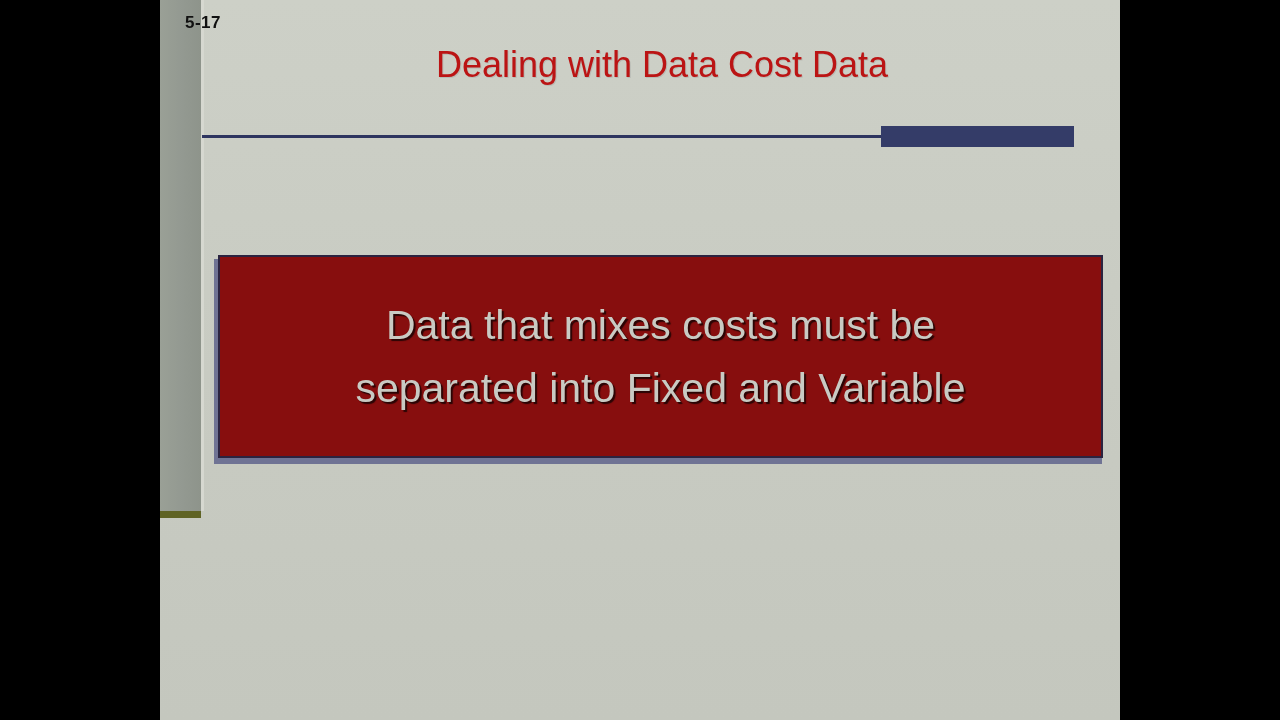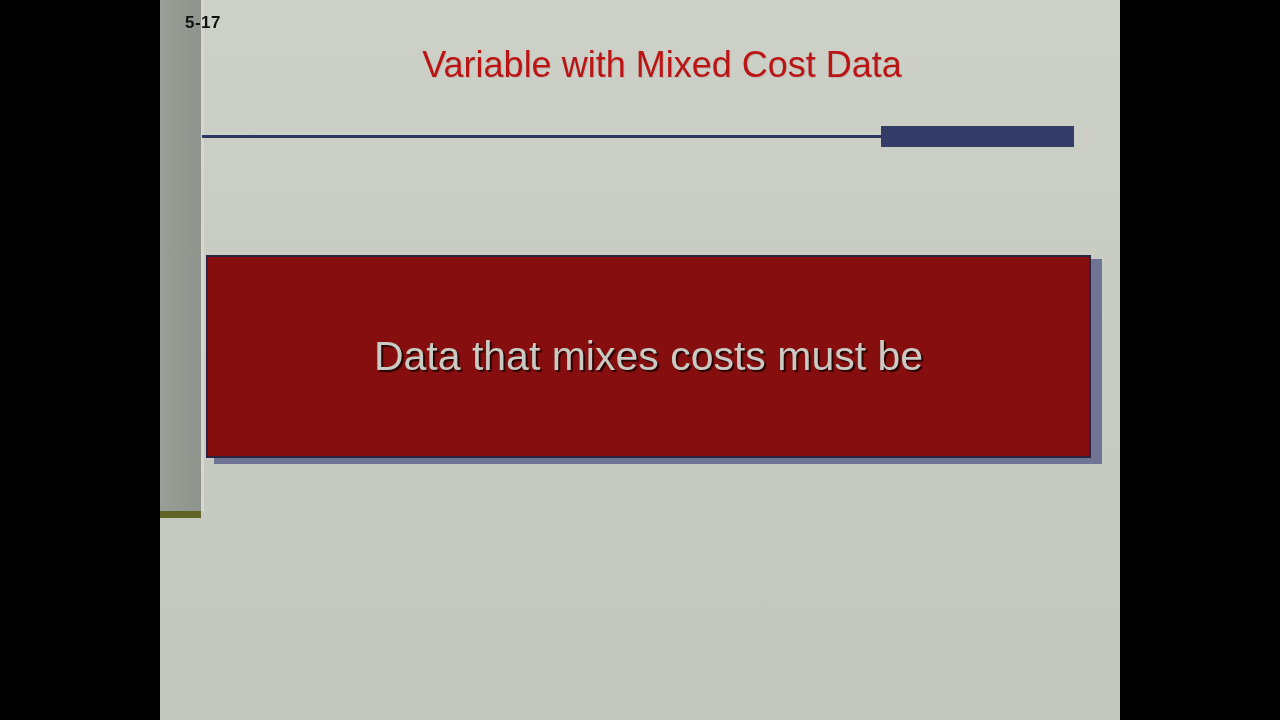--- a/index.html
+++ b/index.html
@@ -114,21 +114,21 @@
   #callout-shadow {
     position: absolute;
     left: 54px;
     top: 259px;
     width: 888px;
     height: 205px;
     background: #6f7394;
   }
   #callout {
     position: absolute;
-    left: 46px;
+    left: 58px;
     top: 255px;
     width: 885px;
     height: 203px;
     background: #870e0e;
     border: 2px solid #2b2340;
     box-sizing: border-box;
     display: flex;
     flex-direction: column;
     align-items: center;
     justify-content: center;
@@ -167,27 +167,28 @@
   <div id="slide">
 
     <div id="slide-wash"></div>
 
     <div id="sidebar-strip"></div>
     <div id="sidebar-strip-edge"></div>
     <div id="sidebar-accent"></div>
 
     <div id="slide-number">5-17</div>
 
-    <div id="slide-title">Variable with Mixed Cost Data</div>
+    <div id="slide-title">Dealing with Data Cost Data</div>
 
     <div id="title-rule"></div>
     <div id="title-block"></div>
 
     <div id="callout-shadow"></div>
 
     <div id="callout">
       <div id="callout-text">
         <span class="line">Data that mixes costs must be</span>
+        <span class="line">separated into Fixed and Variable</span>
       </div>
     </div>
 
   </div>
 </div>
 
 </body></html>

